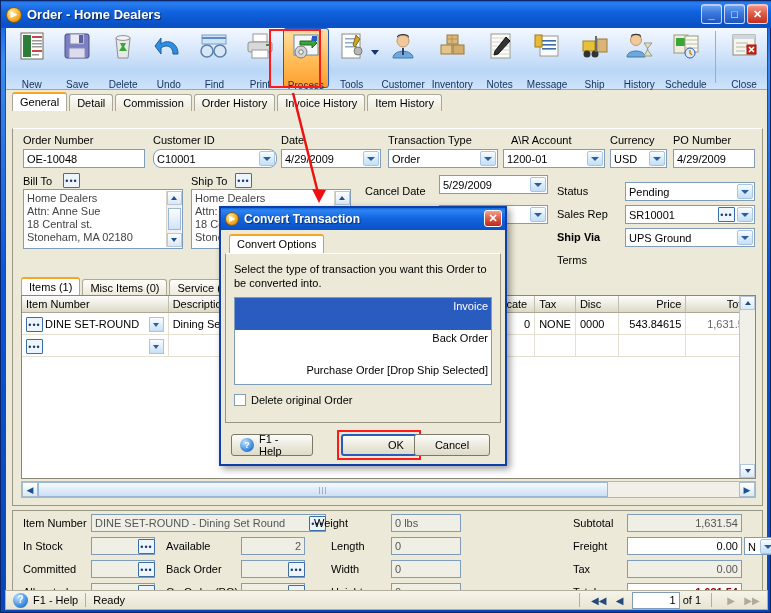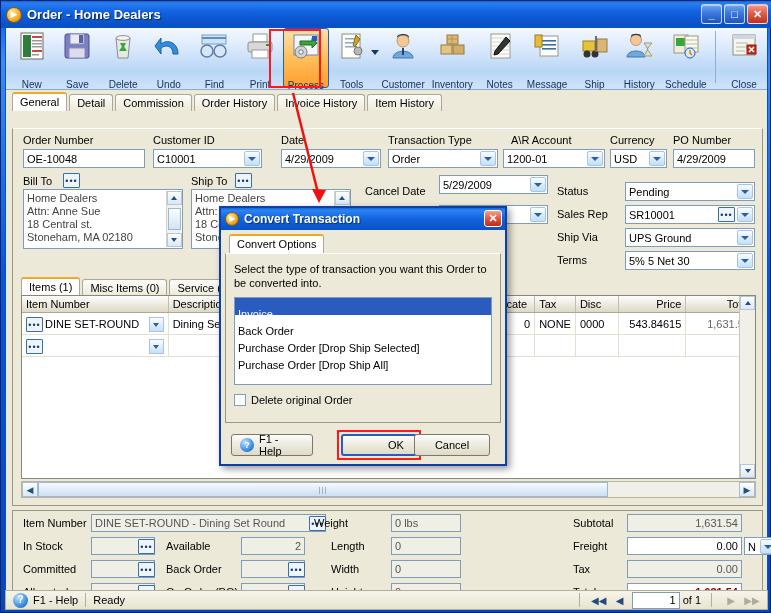--- a/index.html
+++ b/index.html
@@ -240,21 +240,21 @@
   #dlgpanel {
     position:absolute; left:4px; top:23px; right:4px; height:170px;
     background:#ece9d8; border:1px solid #9a9684; border-top:1px solid #fff;
     padding:8px;
   }
   #dlgprompt { font-size:11px; color:#000; line-height:14px; }
   #dlglist {
     margin-top:7px; height:88px; background:#fff; border:1px solid #7f9db9;
     font-size:11px; overflow:hidden;
   }
-  #dlglist .li { height:17px; line-height:16px; padding:8px 3px; color:#000; white-space:nowrap; }
+  #dlglist .li { height:32px; line-height:16px; padding:0 3px; color:#000; white-space:nowrap;text-align:right; }
   #dlglist .li.sel { background:#2a5bbf; color:#fff; }
   #dlgcheck { margin-top:9px; display:flex; align-items:center; font-size:11px; }
   #dlgcheck .cb {
     width:12px; height:12px; background:#fff; border:1px solid #7f9db9; margin-right:5px;
   }
   #dlgbtns { position:absolute; left:4px; bottom:7px; right:4px; height:24px; display:flex; align-items:center; }
   .dbtn {
     height:22px; background:linear-gradient(180deg,#fcfcfb 0%,#eeece0 45%,#dedbc9 100%);
     border:1px solid #7b7868; border-radius:3px; font-size:11px; color:#000;
     display:flex; align-items:center; justify-content:center; padding:0 8px;
@@ -511,21 +511,21 @@
       <div class="lab" style="left:10px;  top:5px;">Order Number</div>
       <div class="lab" style="left:140px; top:5px;">Customer ID</div>
       <div class="lab" style="left:268px; top:5px;">Date</div>
       <div class="lab" style="left:375px; top:5px;">Transaction Type</div>
       <div class="lab" style="left:490px; top:5px;margin-left:8px;">A\R Account</div>
       <div class="lab" style="left:597px; top:5px;">Currency</div>
       <div class="lab" style="left:660px; top:5px;">PO Number</div>
 
       <div class="fld" style="left:10px; top:20px; width:122px;">OE-10048</div>
 
-      <div class="combo" style="left:140px; top:20px; width:109px;">
+      <div class="combo" style="left:140px; top:20px; width:124px;border-radius:8px;">
         <span class="val">C10001</span>
         <span class="btn">
             <i></i>
           </span>
       </div>
 
       <div class="combo" style="left:268px; top:20px; width:100px;">
         <span class="val">4/29/2009</span>
         <span class="btn">
             <i></i>
@@ -619,35 +619,29 @@
 
       <div class="lab" style="left:544px; top:79px;">Sales Rep</div>
       <div class="combo" style="left:612px; top:76px; width:130px;">
         <span class="val">SR10001</span>
         <span class="ellbtn" style="position:absolute; right:19px; top:1px;">•••</span>
         <span class="btn">
             <i></i>
           </span>
       </div>
 
-      <div class="lab" style="left:544px; top:102px;">Ship Via</div>
+      <div class="lab" style="left:544px; top:102px;font-weight:bold;">Ship Via</div>
       <div class="combo" style="left:612px; top:99px; width:130px;">
         <span class="val">UPS Ground</span>
         <span class="btn">
             <i></i>
           </span>
       </div>
 
       <div class="lab" style="left:544px; top:125px;">Terms</div>
-      <div class="combo" style="left:612px; top:122px; width:130px;">
-        <span class="val">5% 5 Net 30</span>
-        <span class="btn">
-            <i></i>
-          </span>
-      </div>
 
       <div id="itemtabs">
         <div class="tab active">Items (1)</div>
         <div class="tab">Misc Items (0)</div>
         <div class="tab">Service (0)</div>
       </div>
 
       <div id="grid">
         <div id="gridhdr">
           <div class="gh" style="width:152px;">Item Number</div>

